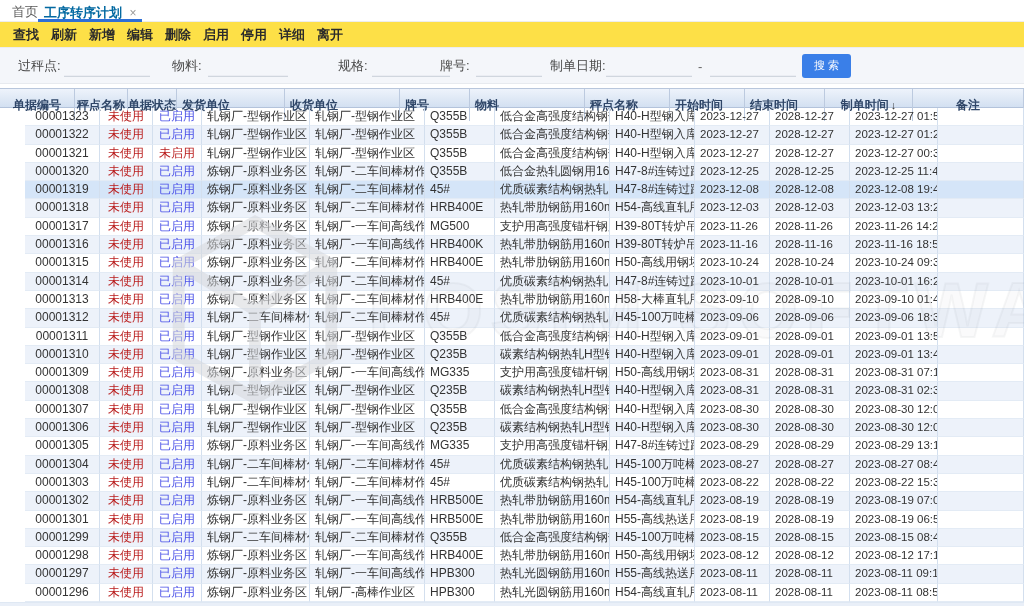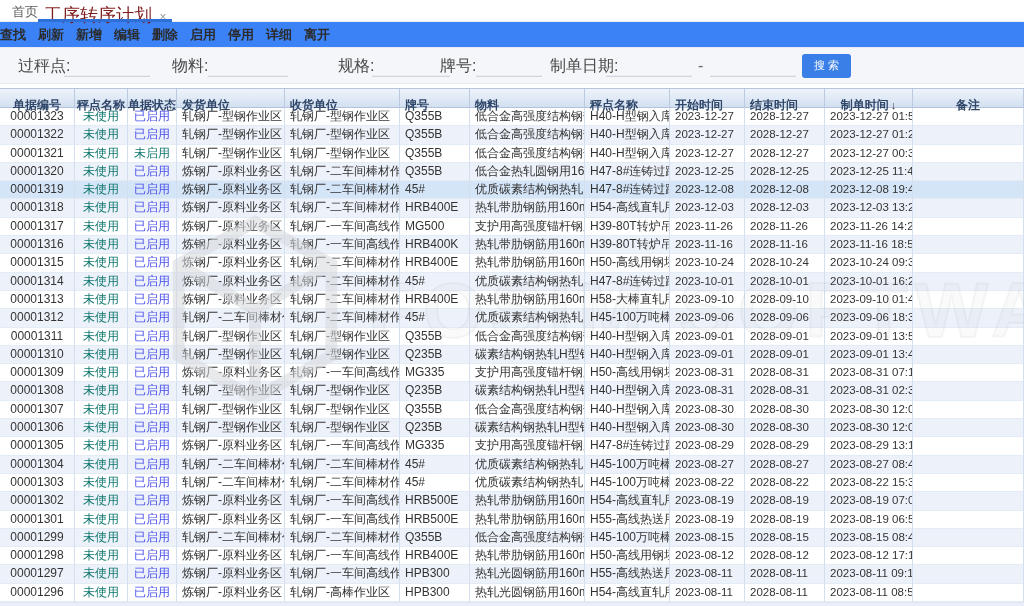--- a/index.html
+++ b/index.html
@@ -4,32 +4,32 @@
 <style>
   * { margin:0; padding:0; box-sizing:border-box; }
   html,body { width:1024px; height:606px; overflow:hidden; background:#fff;
     font-family:"Liberation Sans","DejaVu Sans",sans-serif; }
   .app { position:relative; width:1024px; height:606px; background:#fff; }
 
   
   .tabbar { position:relative; height:22px; background:#fff; border-bottom:1px solid #ededed; }
   .home { position:absolute; left:12px; top:3px; font-size:13px; color:#5c5c5c; cursor:pointer; }
   .tab-active { position:absolute; left:38px; top:0; height:22px; padding:3px 6px 0 6px; cursor:pointer; }
-  .tab-active .lbl { font-size:18px; font-weight:normal; color:#7f1d1d; }
+  .tab-active .lbl { font-size:13px; font-weight:bold; color:#0369a1; }
   .tab-active .close { font-size:12px; color:#9a9a9a; margin-left:3px; }
   .tab-active::after { content:""; position:absolute; left:0; right:0; bottom:0; height:3px; background:#2e6fd6; }
 
   
-  .toolbar { height:26px; display:flex; align-items:center; gap:12px;
-    background:#3b82f6; border-bottom:1px solid #ececf0; }
+  .toolbar { height:26px; display:flex; align-items:center; padding-left:13px; gap:12px;
+    background:#fde047; border-bottom:1px solid #ececf0; }
   .tool { font-size:13px; font-weight:600; color:#2b2b2b; cursor:pointer; white-space:nowrap; }
 
   
   .filterbar { position:relative; height:36px; background:#f4f6fa; border-bottom:1px solid #e7eaef; }
-  .fl { position:absolute; top:50%; transform:translateY(-50%); font-size:16px; color:#4a4a4a; white-space:nowrap; }
+  .fl { position:absolute; top:50%; transform:translateY(-50%); font-size:13px; color:#4a4a4a; white-space:nowrap; }
   .fi { position:absolute; top:50%; transform:translateY(-46%); height:20px; border:none;
     border-bottom:1px solid #c8ced8; background:transparent; font-size:12px; outline:none; color:#333; }
   .l1{left:18px}  .i1{left:64px;width:86px}
   .l2{left:172px} .i2{left:208px;width:80px}
   .l3{left:338px} .i3{left:372px;width:78px}
   .l4{left:440px} .i4{left:476px;width:66px}
   .l5{left:550px} .i5{left:606px;width:86px}
   .dash{left:698px;color:#666}
   .i6{left:710px;width:86px}
   .search-btn { position:absolute; left:802px; top:50%; transform:translateY(-50%);
@@ -40,28 +40,28 @@
 
   
   .grid { display:grid; grid-template-columns:75px 53px 49px 108px 115px 70px 115px 85px 75px 80px 88px 1fr; }
   .thead { height:20px; background:linear-gradient(#eef3fb,#d3e0f1);
     border-top:1px solid #b8c6dc; border-bottom:1px solid #b3c3db; }
   .th { display:flex; align-items:center; padding:16px 5px; font-size:12px; font-weight:bold;
     color:#2f4668; border-right:1px solid #bccadf; overflow:hidden; white-space:nowrap; cursor:pointer; }
   .th.center { justify-content:center; }
   .sort { margin-left:2px; font-size:11px; color:#333; font-weight:normal; }
 
-  .tr { height:18.3px; background:#fff; }
+  .tr { height:18.3px; background:#fff;margin-left:25px; }
   .tr.alt { background:#edf2fa; }
   .tr.sel { background:#d5e5f8; }
   .td { font-size:12px; color:#333; line-height:17.3px; padding:0 5px; white-space:nowrap;
     overflow:hidden; border-right:1px solid #d3dfee; border-bottom:1px solid #e3ebf5; }
   .tr>.td:nth-child(-n+3) { text-align:center; }
   .tr>.td:nth-child(9), .tr>.td:nth-child(10), .tr>.td:nth-child(11) { font-size:11.5px; }
-  .st-red  { color:#0f766e; }
+  .st-red  { color:#b91c1c; }
   .st-blue { color:#4a50e8; }
   .sliver { height:4px; background:#e9eff8; border-top:1px solid #dfe8f3; }
 
   
   .watermark { position:absolute; left:170px; top:195px; width:840px; height:230px;
     display:flex; align-items:center; gap:28px; z-index:40; pointer-events:none; opacity:.55; }
   .wm-logo { flex:0 0 auto; }
   .wm-text { font-size:78px; font-weight:bold; letter-spacing:7px; white-space:nowrap;
     color:rgba(125,130,140,0.07); -webkit-text-stroke:2px rgba(125,130,140,0.13); }
 </style>

